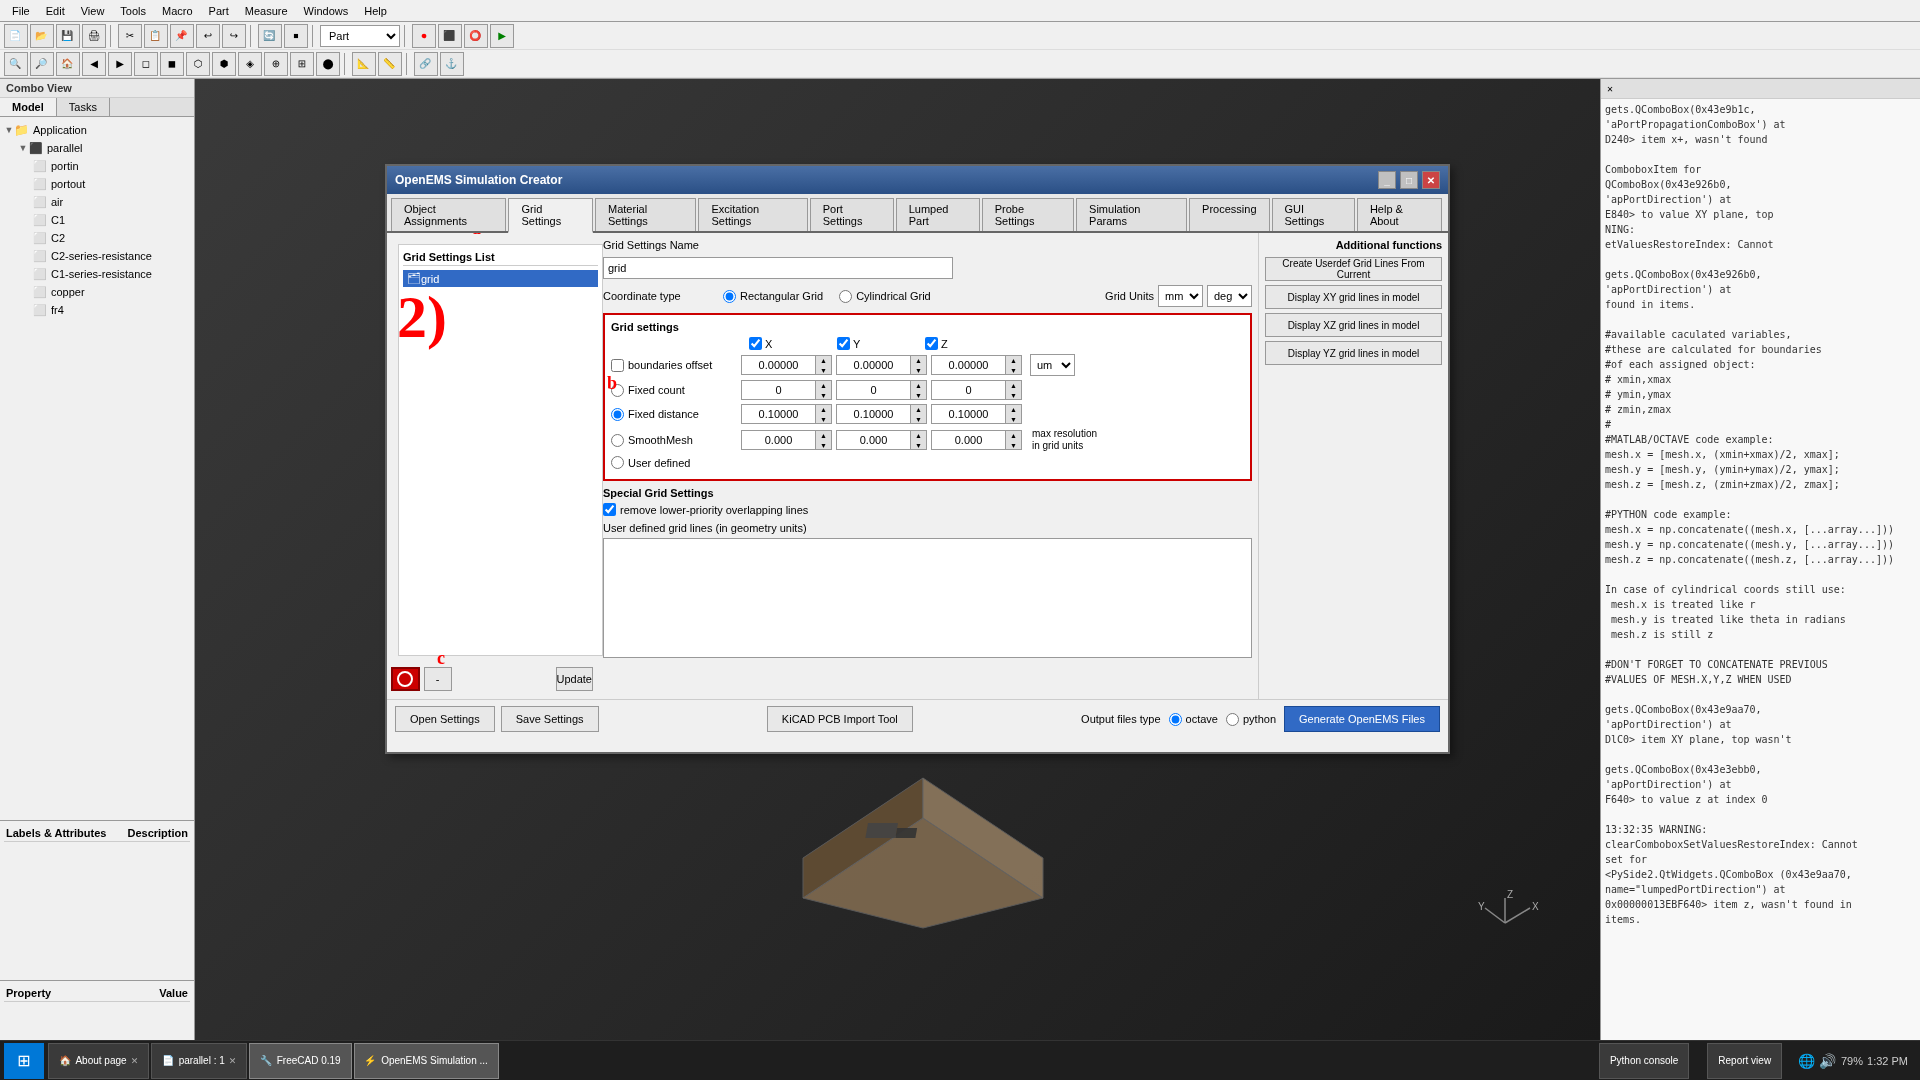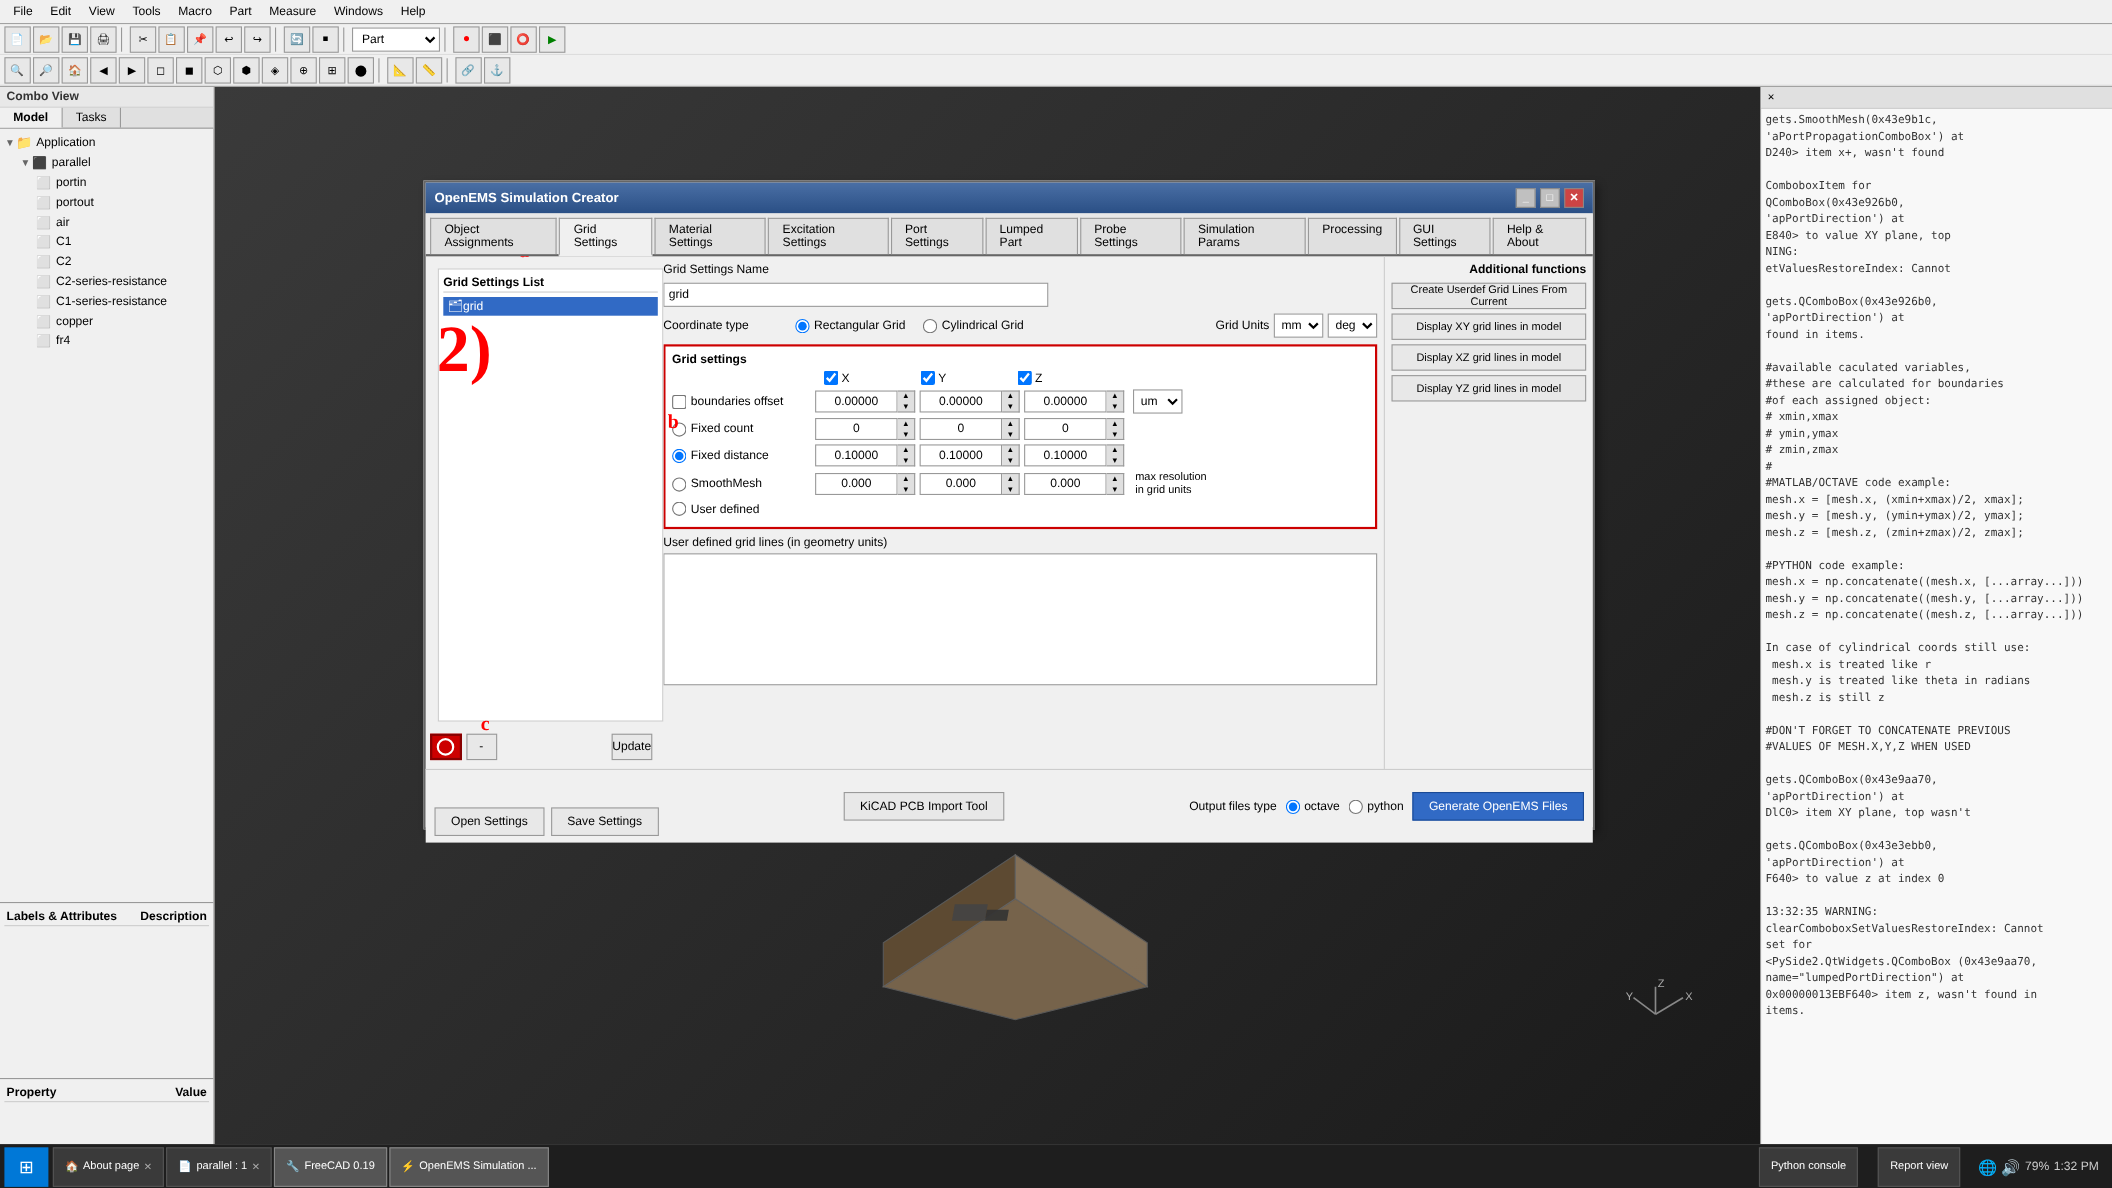--- a/index.html
+++ b/index.html
@@ -87,21 +87,21 @@
     .user-grid-label { font-size: 11px; margin-bottom: 4px; }
     .user-grid-area { width: 100%; height: 120px; border: 1px solid #999; background: white; resize: none; font-size: 11px; }
 
     
     .additional-panel { width: 190px; padding: 6px; border-left: 1px solid #ccc; }
     .additional-title { font-size: 11px; font-weight: bold; margin-bottom: 6px; text-align: right; }
     .additional-btn { width: 100%; height: 24px; background: #e8e8e8; border: 1px solid #999; font-size: 10px; cursor: pointer; margin-bottom: 4px; padding: 0 2px; }
 
     
     .dialog-footer { display: flex; align-items: center; justify-content: space-between; padding: 6px 8px; border-top: 1px solid #ccc; background: #f0f0f0; }
-    .footer-left { display: flex; gap: 6px; align-items: center; margin-top: 28px; }
+    .footer-left { display: flex; gap: 6px; align-items: center; }
     .footer-right { display: flex; gap: 8px; align-items: center; }
     .footer-btn { height: 26px; padding: 0 14px; background: #e8e8e8; border: 1px solid #999; font-size: 11px; cursor: pointer; }
     .footer-btn.primary { background: #316ac5; color: white; border-color: #1a4a95; }
 
     
     .right-console { width: 320px; background: #f8f8f8; border-left: 1px solid #999; display: flex; flex-direction: column; overflow: hidden; font-size: 10px; font-family: monospace; }
     .console-header { height: 20px; background: #e0e0e0; border-bottom: 1px solid #ccc; display: flex; align-items: center; padding: 0 6px; font-size: 10px; font-weight: bold; cursor: pointer; }
     .console-content { flex: 1; overflow: auto; padding: 4px; color: #333; line-height: 1.4; }
     .console-line { margin-bottom: 1px; word-wrap: break-word; }
 
@@ -506,20 +506,27 @@
               </div>
 
               <div class="grid-row">
                 <div class="grid-row-label">
                   <input type="radio" name="grid-mode" style="">
                   <span>User defined</span>
                 </div>
               </div>
             </div>
 
+            <div class="special-grid">
+              <div class="special-title">Special Grid Settings</div>
+              <div class="checkbox-row">
+                <input type="checkbox" checked="" style="">
+                <span>remove lower-priority overlapping lines</span>
+              </div>
+            </div>
 
             <div>
               <div class="user-grid-label">User defined grid lines (in geometry units)</div>
               <textarea class="user-grid-area" style=""></textarea>
             </div>
 
           </div>
 
           <div class="additional-panel">
             <div class="additional-title">Additional functions</div>
@@ -553,21 +560,21 @@
         </div>
       </div>
 
     </div>
 
     <div class="right-console">
       <div class="console-header">
         <span style="margin-right:4px;">✕</span>
       </div>
       <div class="console-content">
-        <div class="console-line">gets.SmoothMesh(0x43e9b1c,</div>
+        <div class="console-line">gets.QComboBox(0x43e9b1c,</div>
         <div class="console-line">'aPortPropagationComboBox') at</div>
         <div class="console-line">D240&gt; item x+, wasn't found</div>
         <div class="console-line">&nbsp;</div>
         <div class="console-line">ComboboxItem for</div>
         <div class="console-line">QComboBox(0x43e926b0,</div>
         <div class="console-line">'apPortDirection') at</div>
         <div class="console-line">E840&gt; to value XY plane, top</div>
         <div class="console-line">NING:</div>
         <div class="console-line">etValuesRestoreIndex: Cannot</div>
         <div class="console-line">&nbsp;</div>

